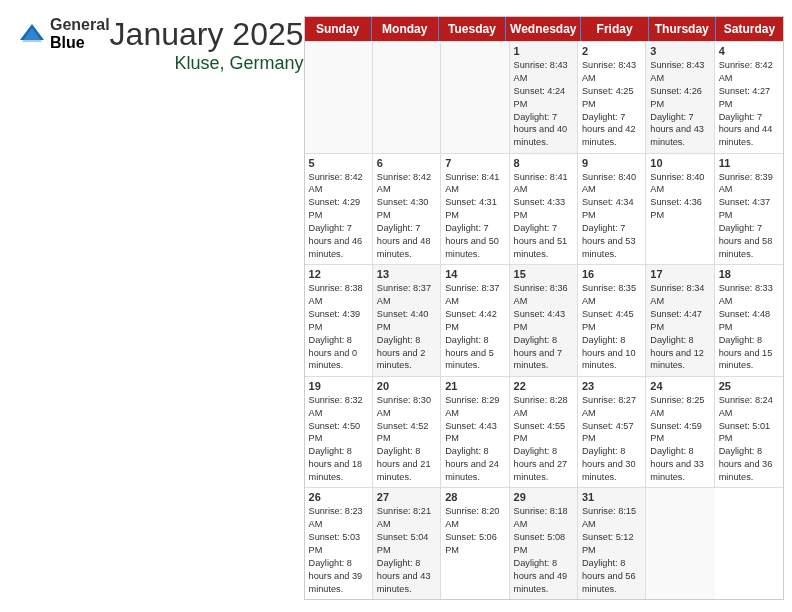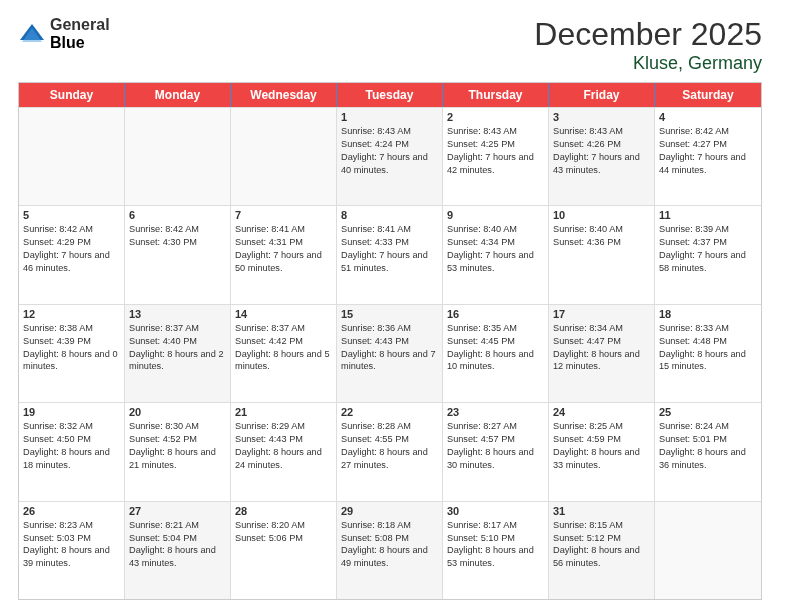--- a/index.html
+++ b/index.html
@@ -6,23 +6,23 @@
     body {
       font-family: Arial, sans-serif;
       background: #fff;
       width: 792px;
       height: 612px;
       overflow: hidden;
     }
     .page {
       width: 792px;
       height: 612px;
-      padding: 16px 30px 12px 18px;
-      display: flex;
-      flex-direction: column;
+      padding: 16px 8px 12px 18px;
+      display: flex;
+      flex-direction: row;
     }
     .header {
       display: flex;
       justify-content: space-between;
       align-items: flex-start;
       margin-bottom: 8px;
     }
     .logo {
       display: flex;
       align-items: center;
@@ -46,21 +46,21 @@
     }
     .calendar {
       flex: 1;
       display: flex;
       flex-direction: column;
       border: 1px solid #ccc;
     }
     .cal-header-row {
       display: grid;
       grid-template-columns: repeat(7, 1fr);
-      background: #ef4444;
+      background: #b91c1c;
     }
     .cal-header-cell {
       color: #fff;
       font-size: 12px;
       font-weight: bold;
       padding: 5px 4px;
       text-align: center;
       border-right: 1px solid #3a8be0;
     }
     .cal-header-cell:last-child {
@@ -115,33 +115,33 @@
       <svg class="logo-icon" viewBox="0 0 28 28">
         <polygon points="14,4 26,20 2,20" fill="#1a6bb5"></polygon>
         <polygon points="14,8 24,22 4,22" fill="#4aa0e6" opacity="0.5"></polygon>
       </svg>
       <div>
         <span style="font-size:16px;font-weight:bold;color:#333;">General</span><br>
         <span style="font-size:16px;font-weight:bold;color:#000000;">Blue</span>
       </div>
     </div>
     <div class="title-block">
-      <div class="title-month">December 2025</div>
+      <div class="title-month">January 2025</div>
       <div class="title-location">Kluse, Germany</div>
     </div>
   </div>
 
   <div class="calendar">
     <div class="cal-header-row">
     <div class="cal-header-cell">Sunday</div>
         <div class="cal-header-cell">Monday</div>
+        <div class="cal-header-cell">Tuesday</div>
         <div class="cal-header-cell">Wednesday</div>
-        <div class="cal-header-cell">Tuesday</div>
+        <div class="cal-header-cell">Friday</div>
         <div class="cal-header-cell">Thursday</div>
-        <div class="cal-header-cell">Friday</div>
         <div class="cal-header-cell">Saturday</div>
       </div>
     <div class="cal-body">
     <div class="cal-week">
           <div class="cal-cell empty"></div>
           <div class="cal-cell empty"></div>
           <div class="cal-cell empty"></div>
           <div class="cal-cell alt-bg">
             <span class="day-number">1</span>
             <span class="cell-line">Sunrise: 8:43 AM</span>
@@ -171,20 +171,21 @@
           <div class="cal-cell">
             <span class="day-number">5</span>
             <span class="cell-line">Sunrise: 8:42 AM</span>
             <span class="cell-line">Sunset: 4:29 PM</span>
             <span class="cell-line">Daylight: 7 hours and 46 minutes.</span>
           </div>
           <div class="cal-cell">
             <span class="day-number">6</span>
             <span class="cell-line">Sunrise: 8:42 AM</span>
             <span class="cell-line">Sunset: 4:30 PM</span>
+            <span class="cell-line">Daylight: 7 hours and 48 minutes.</span>
           </div>
           <div class="cal-cell">
             <span class="day-number">7</span>
             <span class="cell-line">Sunrise: 8:41 AM</span>
             <span class="cell-line">Sunset: 4:31 PM</span>
             <span class="cell-line">Daylight: 7 hours and 50 minutes.</span>
           </div>
           <div class="cal-cell">
             <span class="day-number">8</span>
             <span class="cell-line">Sunrise: 8:41 AM</span>
@@ -313,26 +314,20 @@
           <div class="cal-cell">
             <span class="day-number">28</span>
             <span class="cell-line">Sunrise: 8:20 AM</span>
             <span class="cell-line">Sunset: 5:06 PM</span>
           </div>
           <div class="cal-cell alt-bg">
             <span class="day-number">29</span>
             <span class="cell-line">Sunrise: 8:18 AM</span>
             <span class="cell-line">Sunset: 5:08 PM</span>
             <span class="cell-line">Daylight: 8 hours and 49 minutes.</span>
-          </div>
-          <div class="cal-cell">
-            <span class="day-number">30</span>
-            <span class="cell-line">Sunrise: 8:17 AM</span>
-            <span class="cell-line">Sunset: 5:10 PM</span>
-            <span class="cell-line">Daylight: 8 hours and 53 minutes.</span>
           </div>
           <div class="cal-cell alt-bg">
             <span class="day-number">31</span>
             <span class="cell-line">Sunrise: 8:15 AM</span>
             <span class="cell-line">Sunset: 5:12 PM</span>
             <span class="cell-line">Daylight: 8 hours and 56 minutes.</span>
           </div>
           <div class="cal-cell empty"></div>
         </div>
       </div>

